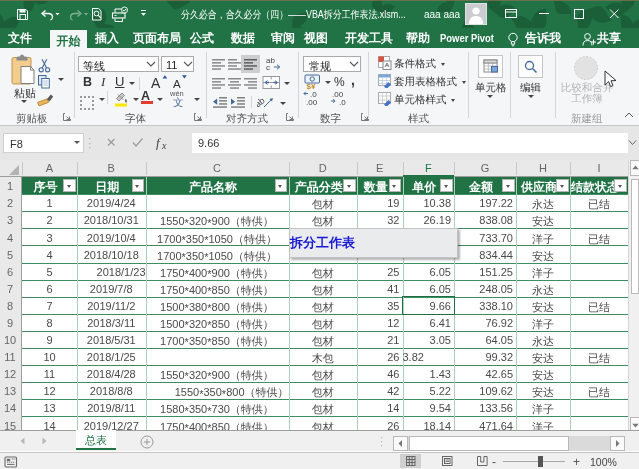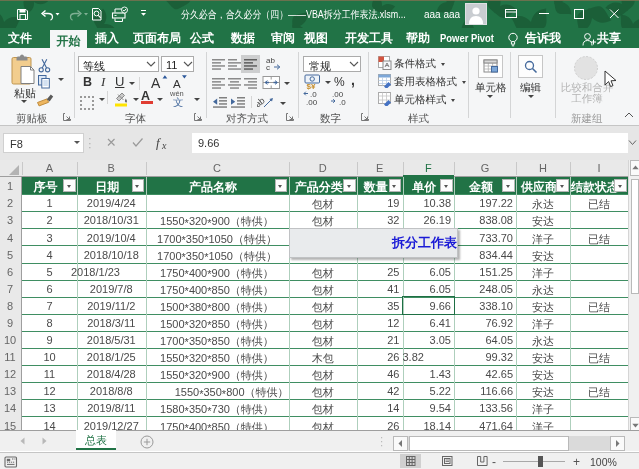--- a/index.html
+++ b/index.html
@@ -32,21 +32,21 @@
 #rowheads { position:absolute; top:0; left:0; width:22px; height:253.4px; background:#e9e9e9; border-right:1px solid #9e9e9e; }
 .rlab { position:absolute; left:0; width:20px; font-size:11px; color:#666; text-align:center; }
 .hline { position:absolute; left:22px; width:606px; height:1px; background:#3f8e62; }
 .vline { position:absolute; width:1px; background:#aecfbc; }
 .cell { position:absolute; font-size:11px; color:#4a4a4a; white-space:nowrap; }
 #hdrrow { position:absolute; top:0; left:22px; width:606px; height:17.1px; background:#217346; }
 .hcell { position:absolute; top:2px; color:#fff; font-size:12px; font-weight:bold; white-space:nowrap; overflow:hidden; text-align:center; }
 .fbtn { position:absolute; top:1.8px; width:12.5px; height:13px; background:#fdfdfd; border:1px solid #b5b5b5; }
 .fbtn:after { content:""; position:absolute; left:2.7px; top:4.8px; width:0; height:0; border-left:2.8px solid transparent; border-right:2.8px solid transparent; border-top:3.6px solid #555; }
 
-#splitbtn { position:absolute; left:289px; top:51px; width:169px; height:30px; background:#e9ebed; border:1px solid #c0c2c4; box-shadow:1.5px 1.5px 2px rgba(0,0,0,0.3); text-align:right; }
+#splitbtn { position:absolute; left:289px; top:51px; width:169px; height:30px; background:#e9ebed; border:1px solid #c0c2c4; box-shadow:1.5px 1.5px 2px rgba(0,0,0,0.3); text-align:left; }
 #splitbtn span { color:#1b1bd6; font-size:13px; font-weight:bold; line-height:28px; }
 
 #selbox { position:absolute; border:1.5px solid #1e6f44; }
 
 #vscroll { position:absolute; top:160px; left:628px; width:11px; height:270.4px; background:#f0f0f0; border-left:1px solid #d5d5d5; }
 #sheetbar { position:absolute; top:430.4px; left:0; width:639px; height:21.1px; background:#f0f0f0; border-top:1px solid #9e9e9e; }
 #statusbar { position:absolute; top:451.5px; left:0; width:639px; height:17.5px; background:#f0f0f0; border-top:1px solid #c5c5c5; }
 </style>
 </head>
 <body>
@@ -529,21 +529,21 @@
 <div class="cell" style="left:145.5px;width:143.0px;text-align:center;top:54.5px">1700<span style="position:relative;top:1.3px">*</span>350<span style="position:relative;top:1.3px">*</span>1050（特供）</div>
 <div class="cell" style="left:454.0px;width:59.0px;text-align:right;top:54.5px">733.70</div>
 <div class="cell" style="left:516.0px;width:54.0px;text-align:center;top:54.5px">洋子</div>
 <div class="cell" style="left:570.0px;width:58.0px;text-align:center;top:54.5px">已结</div>
 <div class="cell" style="left:22.0px;width:55.0px;text-align:center;top:71.6px">4</div>
 <div class="cell" style="left:77.0px;width:68.5px;text-align:center;top:71.6px">2018/10/18</div>
 <div class="cell" style="left:145.5px;width:143.0px;text-align:center;top:71.6px">1700<span style="position:relative;top:1.3px">*</span>350<span style="position:relative;top:1.3px">*</span>1050（特供）</div>
 <div class="cell" style="left:454.0px;width:59.0px;text-align:right;top:71.6px">834.44</div>
 <div class="cell" style="left:516.0px;width:54.0px;text-align:center;top:71.6px">安达</div>
 <div class="cell" style="left:22.0px;width:55.0px;text-align:center;top:88.7px">5</div>
-<div class="cell" style="left:71px;width:68.5px;text-align:left;top:88.7px">2018/1/23</div>
+<div class="cell" style="left:77.0px;width:68.5px;text-align:right;top:88.7px">2018/1/23</div>
 <div class="cell" style="left:145.5px;width:143.0px;text-align:center;top:88.7px">1750<span style="position:relative;top:1.3px">*</span>400<span style="position:relative;top:1.3px">*</span>900（特供）</div>
 <div class="cell" style="left:288.5px;width:68.5px;text-align:center;top:88.7px">包材</div>
 <div class="cell" style="left:357.0px;width:42.5px;text-align:right;top:88.7px">25</div>
 <div class="cell" style="left:402.5px;width:48.5px;text-align:right;top:88.7px">6.05</div>
 <div class="cell" style="left:454.0px;width:59.0px;text-align:right;top:88.7px">151.25</div>
 <div class="cell" style="left:516.0px;width:54.0px;text-align:center;top:88.7px">洋子</div>
 <div class="cell" style="left:22.0px;width:55.0px;text-align:center;top:105.7px">6</div>
 <div class="cell" style="left:77.0px;width:68.5px;text-align:center;top:105.7px">2019/7/8</div>
 <div class="cell" style="left:145.5px;width:143.0px;text-align:center;top:105.7px">1750<span style="position:relative;top:1.3px">*</span>400<span style="position:relative;top:1.3px">*</span>850（特供）</div>
 <div class="cell" style="left:288.5px;width:68.5px;text-align:center;top:105.7px">包材</div>
@@ -571,42 +571,41 @@
 <div class="cell" style="left:22.0px;width:55.0px;text-align:center;top:157.0px">9</div>
 <div class="cell" style="left:77.0px;width:68.5px;text-align:center;top:157.0px">2018/5/31</div>
 <div class="cell" style="left:145.5px;width:143.0px;text-align:center;top:157.0px">1700<span style="position:relative;top:1.3px">*</span>350<span style="position:relative;top:1.3px">*</span>850（特供）</div>
 <div class="cell" style="left:288.5px;width:68.5px;text-align:center;top:157.0px">包材</div>
 <div class="cell" style="left:357.0px;width:42.5px;text-align:right;top:157.0px">21</div>
 <div class="cell" style="left:402.5px;width:48.5px;text-align:right;top:157.0px">3.05</div>
 <div class="cell" style="left:454.0px;width:59.0px;text-align:right;top:157.0px">64.05</div>
 <div class="cell" style="left:516.0px;width:54.0px;text-align:center;top:157.0px">永达</div>
 <div class="cell" style="left:22.0px;width:55.0px;text-align:center;top:174.1px">10</div>
 <div class="cell" style="left:77.0px;width:68.5px;text-align:center;top:174.1px">2018/1/25</div>
-<div class="cell" style="left:145.5px;width:143.0px;text-align:center;top:174.1px">1550<span style="position:relative;top:1.3px">*</span>320<span style="position:relative;top:1.3px">*</span>850（特供）</div>
 <div class="cell" style="left:288.5px;width:68.5px;text-align:center;top:174.1px">木包</div>
 <div class="cell" style="left:357.0px;width:42.5px;text-align:right;top:174.1px">26</div>
 <div class="cell" style="left:402.5px;width:48.5px;text-align:left;top:174.1px">3.82</div>
 <div class="cell" style="left:454.0px;width:59.0px;text-align:right;top:174.1px">99.32</div>
 <div class="cell" style="left:516.0px;width:54.0px;text-align:center;top:174.1px">安达</div>
 <div class="cell" style="left:570.0px;width:58.0px;text-align:center;top:174.1px">已结</div>
 <div class="cell" style="left:22.0px;width:55.0px;text-align:center;top:191.2px">11</div>
 <div class="cell" style="left:77.0px;width:68.5px;text-align:center;top:191.2px">2018/4/28</div>
 <div class="cell" style="left:145.5px;width:143.0px;text-align:center;top:191.2px">1550<span style="position:relative;top:1.3px">*</span>320<span style="position:relative;top:1.3px">*</span>900（特供）</div>
 <div class="cell" style="left:288.5px;width:68.5px;text-align:center;top:191.2px">包材</div>
 <div class="cell" style="left:357.0px;width:42.5px;text-align:right;top:191.2px">46</div>
 <div class="cell" style="left:402.5px;width:48.5px;text-align:right;top:191.2px">1.43</div>
 <div class="cell" style="left:454.0px;width:59.0px;text-align:right;top:191.2px">42.65</div>
 <div class="cell" style="left:516.0px;width:54.0px;text-align:center;top:191.2px">安达</div>
 <div class="cell" style="left:22.0px;width:55.0px;text-align:center;top:208.3px">12</div>
 <div class="cell" style="left:77.0px;width:68.5px;text-align:center;top:208.3px">2018/8/8</div>
 <div class="cell" style="left:145.5px;width:143.0px;text-align:right;top:208.3px">1550<span style="position:relative;top:1.3px">*</span>350<span style="position:relative;top:1.3px">*</span>800（特供）</div>
 <div class="cell" style="left:288.5px;width:68.5px;text-align:center;top:208.3px">包材</div>
 <div class="cell" style="left:357.0px;width:42.5px;text-align:right;top:208.3px">42</div>
 <div class="cell" style="left:402.5px;width:48.5px;text-align:right;top:208.3px">5.22</div>
-<div class="cell" style="left:454.0px;width:59.0px;text-align:right;top:208.3px">116.66</div>
+<div class="cell" style="left:454.0px;width:59.0px;text-align:right;top:208.3px">109.62</div>
 <div class="cell" style="left:516.0px;width:54.0px;text-align:center;top:208.3px">安达</div>
 <div class="cell" style="left:570.0px;width:58.0px;text-align:center;top:208.3px">已结</div>
 <div class="cell" style="left:22.0px;width:55.0px;text-align:center;top:225.4px">13</div>
 <div class="cell" style="left:77.0px;width:68.5px;text-align:center;top:225.4px">2019/8/11</div>
 <div class="cell" style="left:145.5px;width:143.0px;text-align:center;top:225.4px">1580<span style="position:relative;top:1.3px">*</span>350<span style="position:relative;top:1.3px">*</span>730（特供）</div>
 <div class="cell" style="left:288.5px;width:68.5px;text-align:center;top:225.4px">包材</div>
 <div class="cell" style="left:357.0px;width:42.5px;text-align:right;top:225.4px">14</div>
 <div class="cell" style="left:402.5px;width:48.5px;text-align:right;top:225.4px">9.54</div>
 <div class="cell" style="left:454.0px;width:59.0px;text-align:right;top:225.4px">133.56</div>
 <div class="cell" style="left:516.0px;width:54.0px;text-align:center;top:225.4px">洋子</div>

